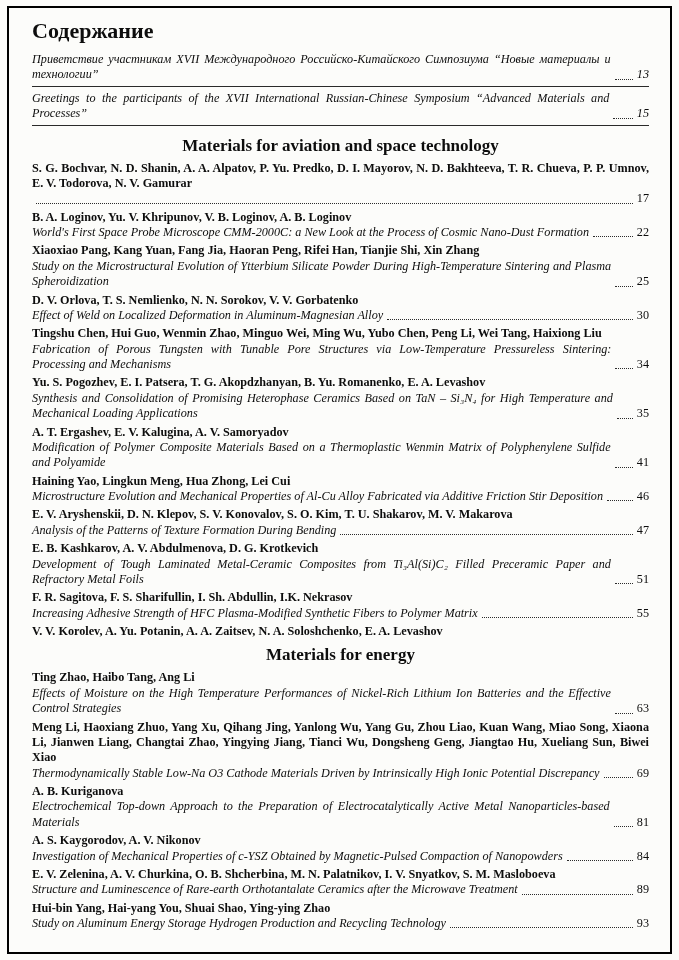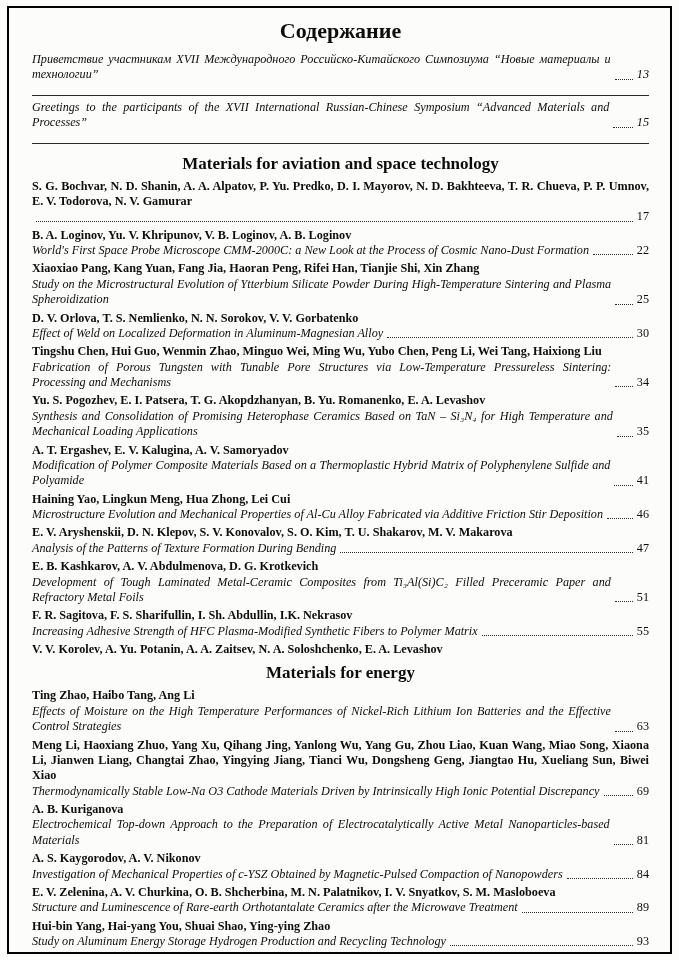--- a/index.html
+++ b/index.html
@@ -16,32 +16,32 @@
     border: 2px solid #000;
     box-sizing: border-box;
     padding: 8px 21px 8px 23px;
     display: flex;
     flex-direction: column;
     overflow: hidden;
   }
   .title {
     font-size: 22px;
     font-weight: bold;
-    text-align: center;
+    text-align: left;
     margin: 2px 0 8px 0;
   }
   .entry {
     font-size: 12.2px;
     line-height: 1.26;
     margin-bottom: 3px;
   }
   .pre-entry {
     font-style: italic;
     border-bottom: 1px solid #2a2a2a;
-    padding-bottom: 12px;
+    padding-bottom: 3px;
     margin-bottom: 4px;
   }
   .section-heading {
     font-weight: bold;
     font-size: 17px;
     text-align: center;
     margin: 6px 0 5px 0;
   }
   .authors {
     font-weight: bold;
@@ -132,21 +132,21 @@
         <div class="authors">Yu. S. Pogozhev, E. I. Patsera, T. G. Akopdzhanyan, B. Yu. Romanenko, E. A. Levashov</div>
         <div class="toc-line">
           <span class="t">Synthesis and Consolidation of Promising Heterophase Ceramics Based on TaN – Si₃N₄ for High Temperature and Mechanical Loading Applications</span>
           <span class="dots"></span>
           <span class="pg">35</span>
         </div>
       </div>
       <div class="entry">
         <div class="authors">A. T. Ergashev, E. V. Kalugina, A. V. Samoryadov</div>
         <div class="toc-line">
-          <span class="t">Modification of Polymer Composite Materials Based on a Thermoplastic Hybrid Matrix of Polyphenylene Sulfide and Polyamide</span>
+          <span class="t">Modification of Polymer Composite Materials Based on a Thermoplastic Wenmin Matrix of Polyphenylene Sulfide and Polyamide</span>
           <span class="dots"></span>
           <span class="pg">41</span>
         </div>
       </div>
       <div class="entry">
         <div class="authors">Haining Yao, Lingkun Meng, Hua Zhong, Lei Cui</div>
         <div class="toc-line">
           <span class="t">Microstructure Evolution and Mechanical Properties of Al-Cu Alloy Fabricated via Additive Friction Stir Deposition</span>
           <span class="dots"></span>
           <span class="pg">46</span>

